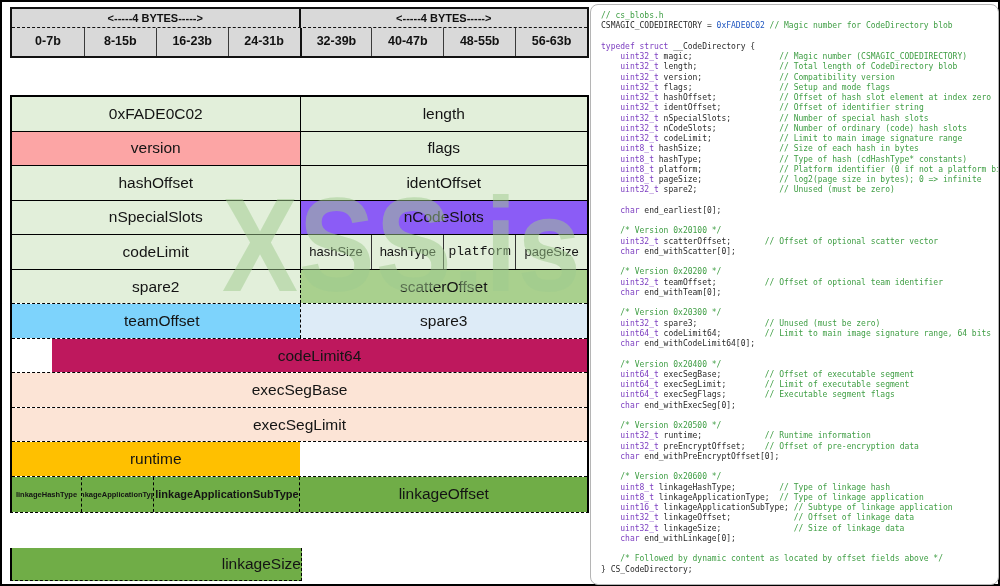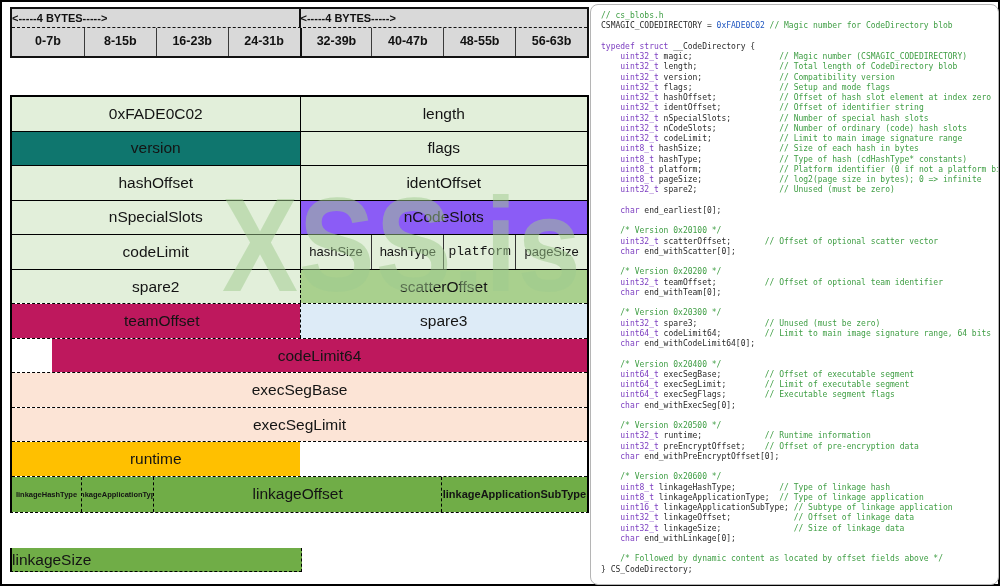--- a/index.html
+++ b/index.html
@@ -3,43 +3,43 @@
 <meta charset="utf-8">
 <style>
   * { margin:0; padding:0; box-sizing:border-box; }
   html,body { width:1000px; height:586px; background:#fff; overflow:hidden; }
   body { position:relative; font-family:"Liberation Sans",sans-serif; }
   #frame { position:absolute; inset:0; width:1000px; height:586px; border:2px solid #000; background:#fff; }
 
   
   .byte-header { position:absolute; left:8px; top:5px; width:579px; border:2px solid #111; background:#d9d9d9; }
   .bh-groups { display:flex; height:19px; border-bottom:1.6px dashed #111; }
-  .bh-group { flex:1; font-weight:700; font-size:11px; line-height:18px; color:#111; }
+  .bh-group { flex:1; text-align:center; font-weight:700; font-size:11px; line-height:18px; color:#111; }
   .bh-group + .bh-group { border-left:2px solid #111; }
   .bh-cells { display:flex; height:28px; }
   .bh-cell { width:12.5%; text-align:center; font-weight:700; font-size:12.5px; line-height:27px; color:#111; }
   .bh-cell + .bh-cell { border-left:1px solid #3a3a3a; }
   .bh-cell.thick { border-left:2px solid #111; }
 
   
   #struct-table { position:absolute; left:8px; top:93px; width:579px;
                   border:2.5px solid #000; border-bottom:1.6px dashed #000; background:#fff; }
   .trow { display:flex; height:34.55px; }
   .trow.rb-s { border-bottom:1.3px solid #000; }
   .trow.rb-d { border-bottom:1.5px dashed #000; }
   .trow.rb-n { border-bottom:none; }
   .tcell { display:flex; align-items:center; justify-content:center;
            font-size:15.5px; color:#141414; overflow:hidden; white-space:nowrap; }
   .tcell.bl-s { border-left:1.3px solid #000; }
   .tcell.bl-d { border-left:1.5px dashed #000; }
   .tcell.bl-t { border-left:1px solid #333; }
 
-  #footer-row { position:absolute; left:8px; top:546px; width:292px; height:24px;
+  #footer-row { position:absolute; left:8px; top:546px; width:292px; height:33px;
                 border-left:2.5px solid #000; border-right:1.5px dashed #000; border-bottom:1.5px dashed #000;
-                display:flex; align-items:center; justify-content:flex-start;
+                display:flex; align-items:center; justify-content:flex-end;
                 font-size:15.5px; color:#141414; }
 
   
   #code-panel { position:absolute; left:588px; top:2px; width:409px; height:581px;
                 background:#fff; border:1.5px solid #b5b5b5; border-radius:8px;
                 padding:6px 4px 4px 10px; overflow:hidden; }
   .cline { white-space:pre; font-family:"DejaVu Sans Mono",monospace; font-size:8px; line-height:10.25px; }
   .pl  { color:#2a2a2a; }
   .kw  { color:#7d3fc1; }
   .num { color:#2057c0; }
@@ -72,21 +72,21 @@
         <div class="bh-cell">56-63b</div>
       </div>
   </div>
 
   <div id="struct-table">
       <div class="trow rb-s">
         <div class="tcell" style="width: 50%; background: rgb(226, 239, 218);">0xFADE0C02</div>
         <div class="tcell bl-s" style="width: 50%; background: rgb(226, 239, 218);">length</div>
       </div>
       <div class="trow rb-s">
-        <div class="tcell" style="width: 50%; background: #0f766e;">version</div>
+        <div class="tcell" style="width: 50%; background: #fca5a5;">version</div>
         <div class="tcell bl-s" style="width: 50%; background: rgb(226, 239, 218);">flags</div>
       </div>
       <div class="trow rb-s">
         <div class="tcell" style="width: 50%; background: rgb(226, 239, 218);">hashOffset</div>
         <div class="tcell bl-s" style="width: 50%; background: rgb(226, 239, 218);">identOffset</div>
       </div>
       <div class="trow rb-s">
         <div class="tcell" style="width: 50%; background: rgb(226, 239, 218);">nSpecialSlots</div>
         <div class="tcell bl-s" style="width: 50%; background: #8b5cf6;">nCodeSlots</div>
       </div>
@@ -95,40 +95,40 @@
         <div class="tcell bl-s" style="width: 12.5%; background: rgb(226, 239, 218); font-size: 13px;">hashSize</div>
         <div class="tcell bl-t" style="width: 12.5%; background: rgb(226, 239, 218); font-size: 13px;">hashType</div>
         <div class="tcell bl-t" style="width: 12.5%; background: rgb(226, 239, 218); font-size: 13px; font-family: Liberation Mono, monospace;">platform</div>
         <div class="tcell bl-t" style="width: 12.5%; background: rgb(226, 239, 218); font-size: 13px;">pageSize</div>
       </div>
       <div class="trow rb-d">
         <div class="tcell" style="width: 50%; background: rgb(226, 239, 218);">spare2</div>
         <div class="tcell bl-d" style="width: 50%; background: rgb(169, 208, 142);">scatterOffset</div>
       </div>
       <div class="trow rb-d">
-        <div class="tcell" style="width: 50%; background: #be185d; padding-left: 12px;">teamOffset</div>
+        <div class="tcell" style="width: 50%; background: #7dd3fc; padding-left: 12px;">teamOffset</div>
         <div class="tcell bl-d" style="width: 50%; background: rgb(221, 235, 247);">spare3</div>
       </div>
       <div class="trow rb-d">
         <div class="tcell" style="width: 100%; background: #be185d; margin-left: 40px;">codeLimit64</div>
       </div>
       <div class="trow rb-d">
         <div class="tcell" style="width: 100%; background: rgb(252, 228, 214);">execSegBase</div>
       </div>
       <div class="trow rb-d">
         <div class="tcell" style="width: 100%; background: rgb(252, 228, 214);">execSegLimit</div>
       </div>
       <div class="trow rb-d">
         <div class="tcell" style="width: 50%; background: rgb(255, 192, 0);">runtime</div>
       </div>
       <div class="trow rb-n">
         <div class="tcell" style="width: 12%; background: rgb(112, 173, 71); font-size: 7.5px; font-weight: 700;">linkageHashType</div>
         <div class="tcell bl-d" style="width: 12.6%; background: rgb(112, 173, 71); font-size: 7.5px; font-weight: 700;">linkageApplicationType</div>
+        <div class="tcell bl-d" style="width: 25.4%; background: rgb(112, 173, 71); font-size: 11px; font-weight: 700;">linkageApplicationSubType</div>
         <div class="tcell bl-d" style="width: 50%; background: rgb(112, 173, 71);">linkageOffset</div>
-        <div class="tcell bl-d" style="width: 25.4%; background: rgb(112, 173, 71); font-size: 11px; font-weight: 700;">linkageApplicationSubType</div>
       </div>
     </div>
 
   <div id="footer-row" style="background: rgb(112, 173, 71);">
     <span>linkageSize</span>
   </div>
 
   <div id="code-panel">
     <div>
         <div class="cline"><span class="cm">// cs_blobs.h</span></div>

